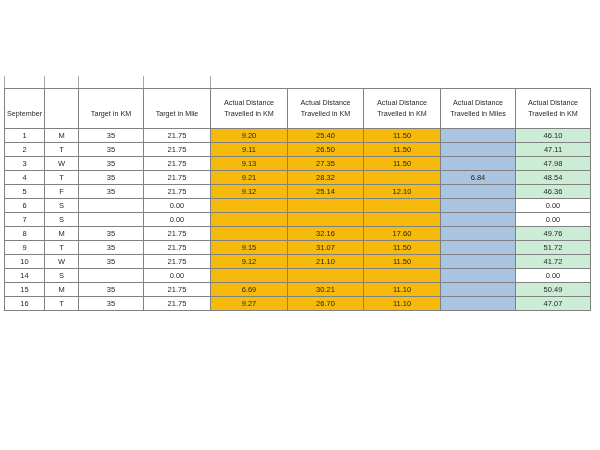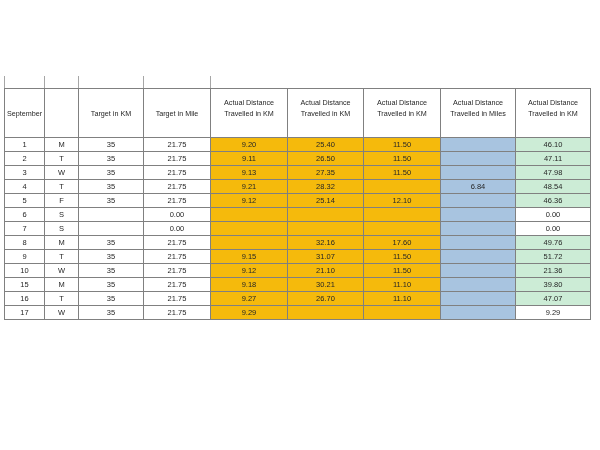--- a/index.html
+++ b/index.html
@@ -55,21 +55,21 @@
     vertical-align: middle;
     font-weight: normal;
     overflow: hidden;
     white-space: nowrap;
     background: #ffffff;
   }
   table.grid thead th {
     height: 30px;
     line-height: 10.5px;
     vertical-align: bottom;
-    padding-bottom: 18px;
+    padding-bottom: 9px;
     font-size: 7.2px;
   }
   th.h-left {
     text-align: left;
     padding-left: 3px;
   }
   
   .fill-orange { background: #f5ba0c !important; }
   .fill-blue   { background: #a8c4e0 !important; }
   .fill-green  { background: #ccecd6 !important; }
@@ -240,51 +240,51 @@
         </tr>
         <tr>
           <td>10</td>
           <td>W</td>
           <td>35</td>
           <td>21.75</td>
           <td class="fill-orange">9.12</td>
           <td class="fill-orange">21.10</td>
           <td class="fill-orange">11.50</td>
           <td class="fill-blue"></td>
-          <td class="fill-green">21.36</td>
+          <td class="fill-green">41.72</td>
+        </tr>
+        <tr>
+          <td>14</td>
+          <td>S</td>
+          <td></td>
+          <td>0.00</td>
+          <td class="fill-orange"></td>
+          <td class="fill-orange"></td>
+          <td class="fill-orange"></td>
+          <td class="fill-blue"></td>
+          <td class="fill-white">0.00</td>
         </tr>
         <tr>
           <td>15</td>
           <td>M</td>
           <td>35</td>
           <td>21.75</td>
-          <td class="fill-orange">9.18</td>
+          <td class="fill-orange">6.69</td>
           <td class="fill-orange">30.21</td>
           <td class="fill-orange">11.10</td>
           <td class="fill-blue"></td>
-          <td class="fill-green">39.80</td>
+          <td class="fill-green">50.49</td>
         </tr>
         <tr>
           <td>16</td>
           <td>T</td>
           <td>35</td>
           <td>21.75</td>
           <td class="fill-orange">9.27</td>
           <td class="fill-orange">26.70</td>
           <td class="fill-orange">11.10</td>
           <td class="fill-blue"></td>
           <td class="fill-green">47.07</td>
         </tr>
-        <tr>
-          <td>17</td>
-          <td>W</td>
-          <td>35</td>
-          <td>21.75</td>
-          <td class="fill-orange">9.29</td>
-          <td class="fill-orange"></td>
-          <td class="fill-orange"></td>
-          <td class="fill-blue"></td>
-          <td class="fill-white">9.29</td>
-        </tr>
       </tbody>
   </table>
 
 </div>
 
 </body></html>

